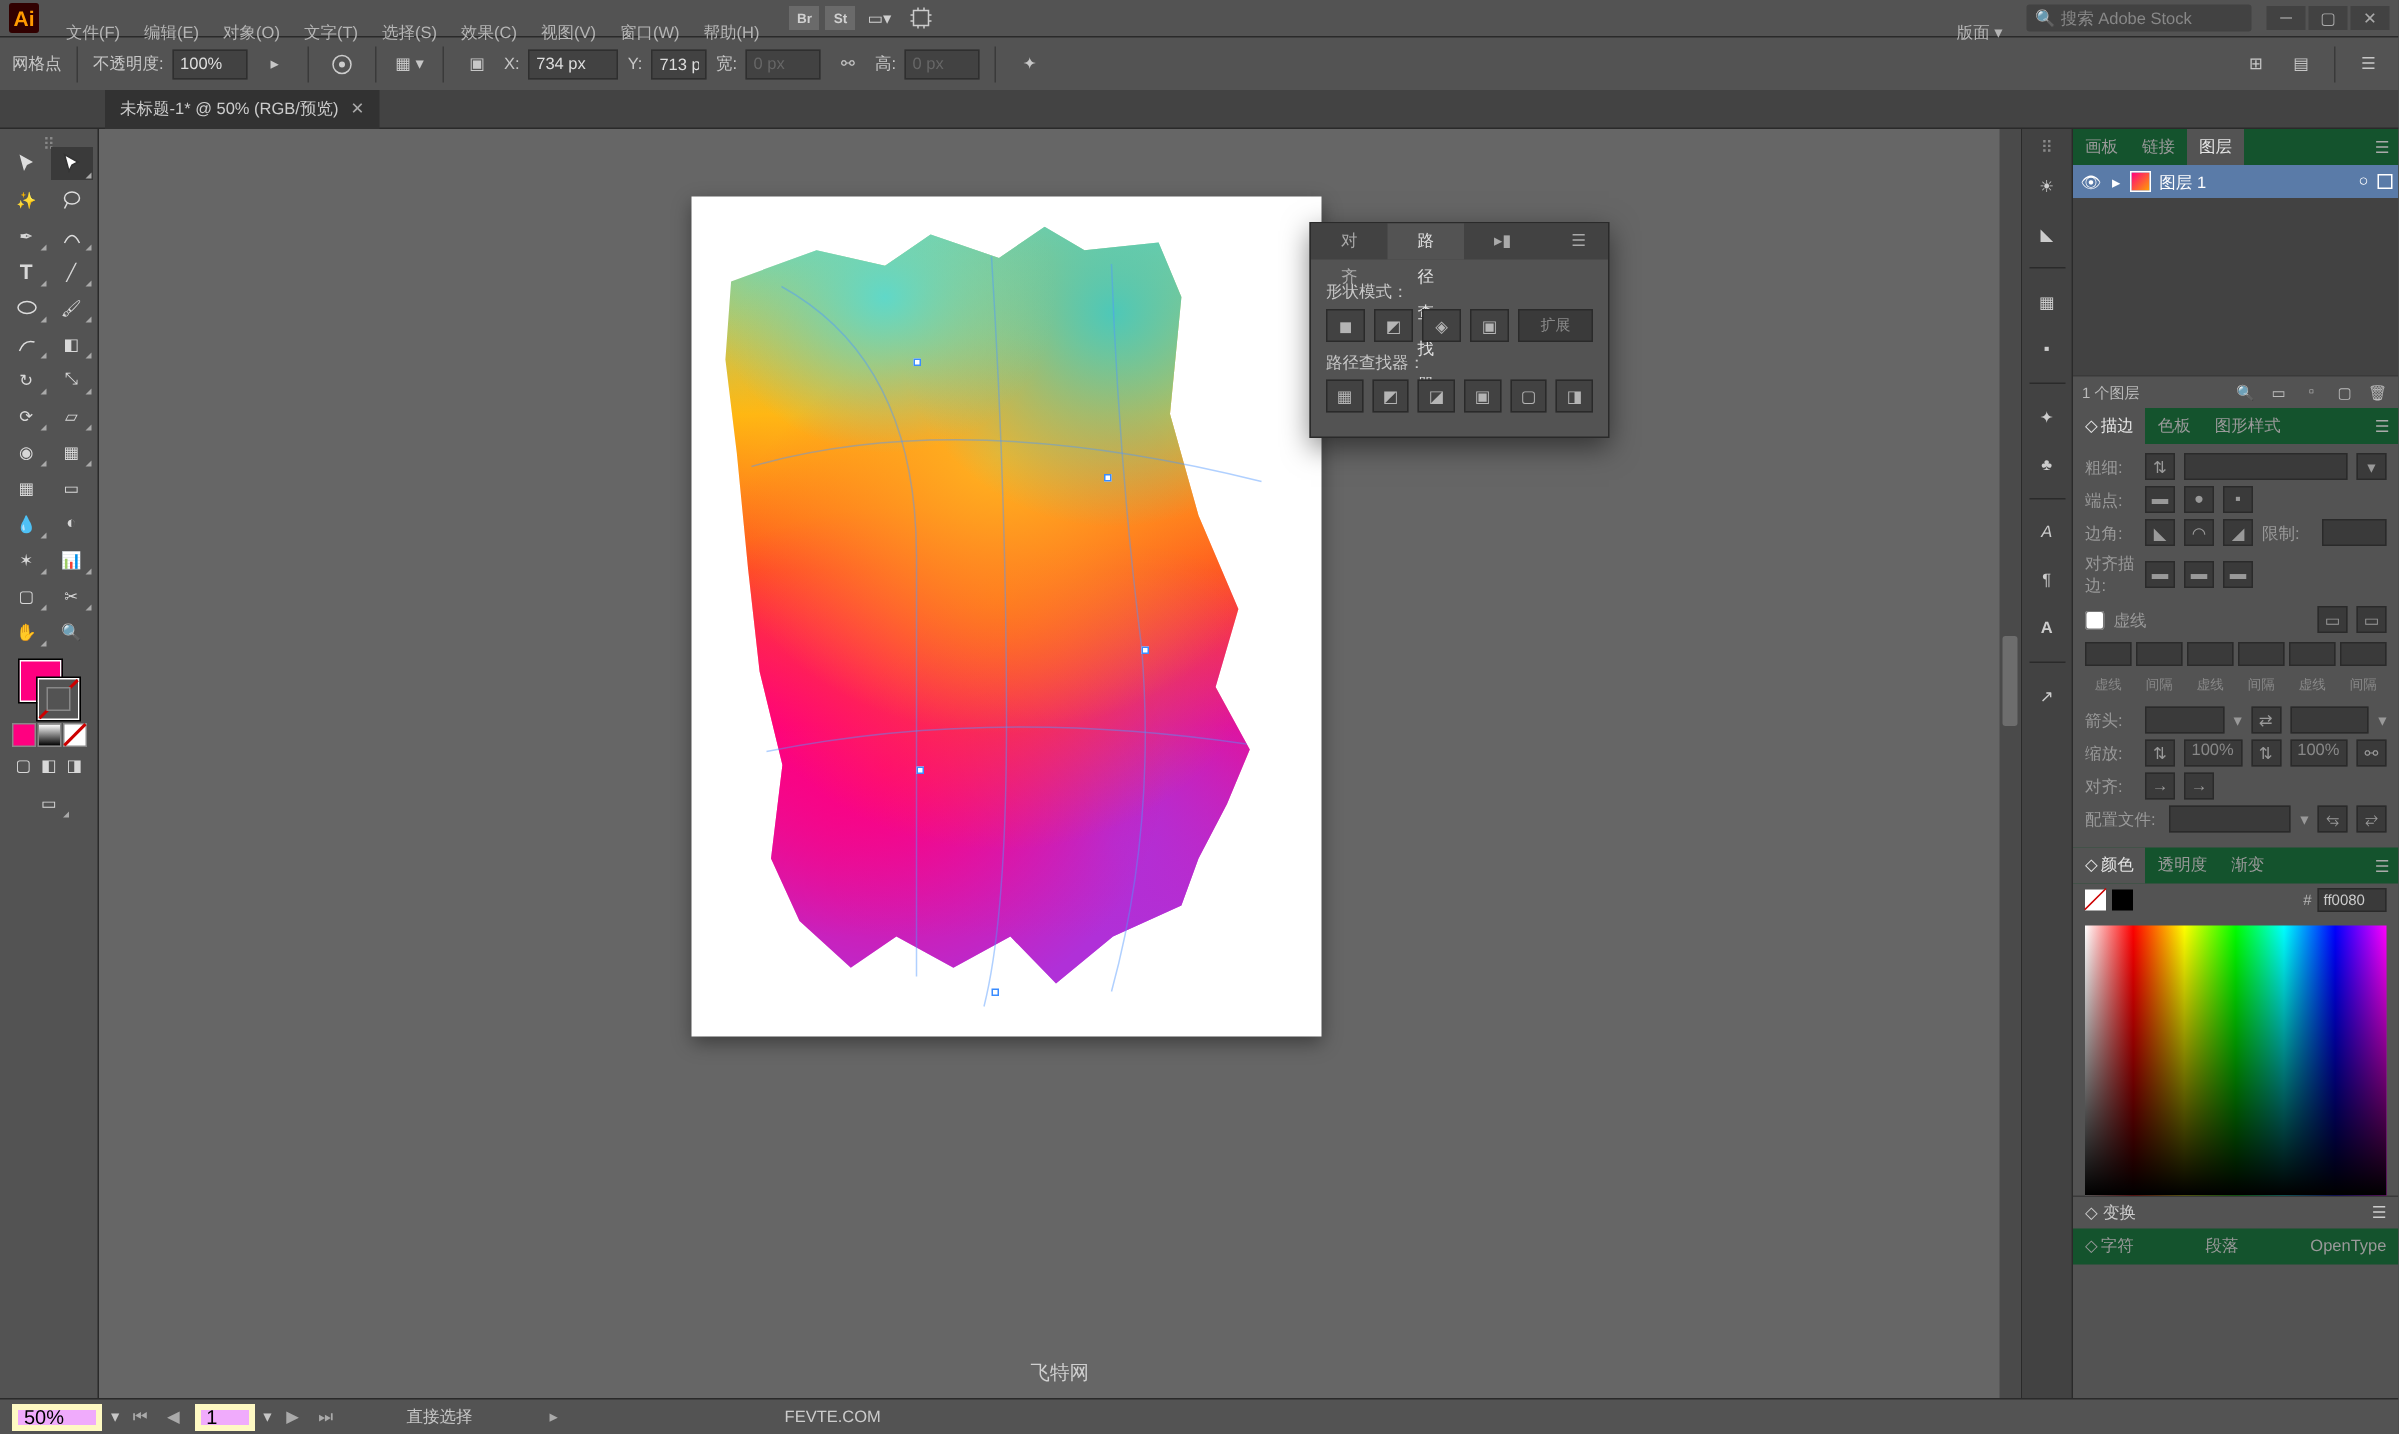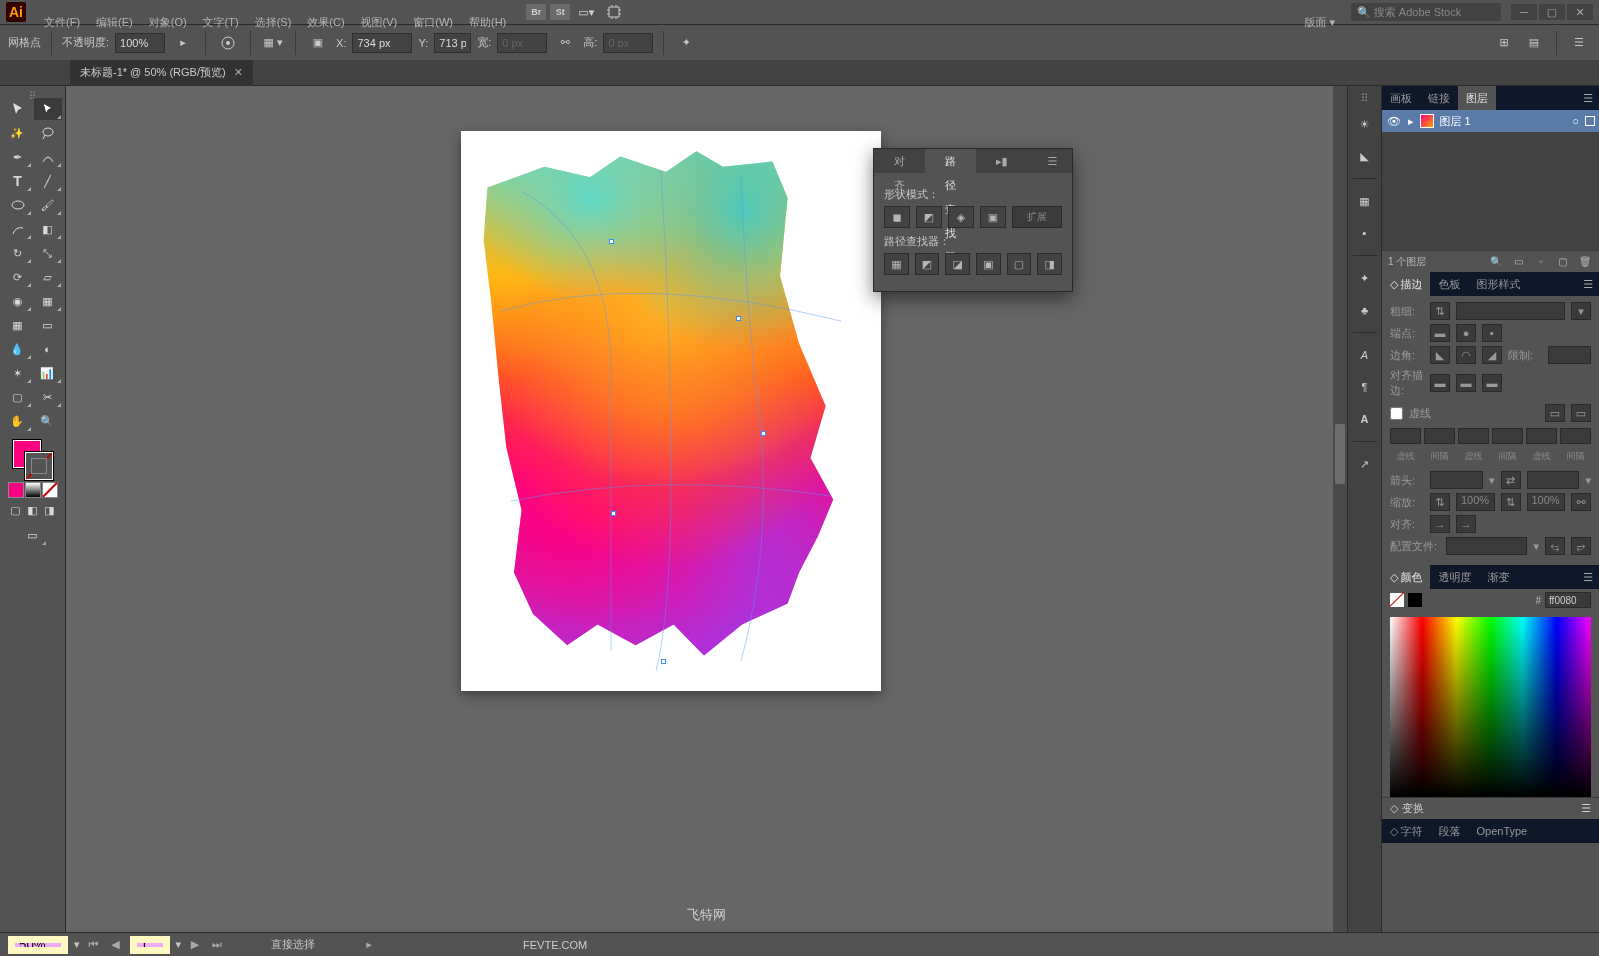--- a/index.html
+++ b/index.html
@@ -73,21 +73,21 @@
 .pf-btn { width:26px; height:22px; background:#424242; border:1px solid #2a2a2a; display:flex;align-items:center;justify-content:center;}
 .pf-expand { width:50px; height:22px; background:#3a3a3a; border:1px solid #2a2a2a; color:#888; font-size:10px; display:flex;align-items:center;justify-content:center;}
 
 
 .dock-strip { width: 34px; background: #424242; display: flex; flex-direction: column; align-items: center; padding-top: 6px; gap: 6px; border-left:1px solid #2a2a2a;}
 .dock-icon { width: 26px; height: 26px; display: flex; align-items: center; justify-content: center; color: #ccc; }
 .dock-sep { width:24px; height:1px; background:#2a2a2a; margin:3px 0;}
 
 
 .panels { width: 218px; background: #535353; border-left: 1px solid #2a2a2a; display: flex; flex-direction: column; overflow:hidden;}
-.panel-tabs { display: flex; height: 24px; background: #0f172a; align-items:center;}
+.panel-tabs { display: flex; height: 24px; background: #14532d; align-items:center;justify-content:space-between;}
 .ptab { padding: 0 8px; line-height: 24px; color: #999; }
 .ptab.active { background: #535353; color: #e5e5e5; }
 .ptab-menu { margin-left:auto; padding:0 6px; color:#aaa;}
 .layer-row { display: flex; align-items: center; height: 22px; background: #5a7ba8; color: #fff; padding: 0 4px; gap: 6px; }
 .layer-sw { width: 14px; height: 14px; background: linear-gradient(135deg,#ff0080,#ffa000); border:1px solid #fff;}
 .layer-eye { width: 16px; text-align: center; }
 .panel-foot { display:flex; align-items:center; height:22px; border-top:1px solid #3a3a3a; padding:0 6px; gap:6px; color:#bbb; font-size:10px;}
 .panel-foot .spacer{flex:1;}
 .pf-ic{width:16px;height:16px;display:flex;align-items:center;justify-content:center;}
 
@@ -106,21 +106,21 @@
 .color-top { display:flex; align-items:center; padding:0 8px; height:22px; gap:4px;}
 .cw { width:14px;height:14px;}
 .hex-field { margin-left:auto; display:flex; align-items:center; gap:4px; font-size:10px;}
 .hex-input { width:46px; height:16px; background:#3a3a3a; border:1px solid #2a2a2a; color:#ccc; padding:0 3px; font-size:10px;}
 
 .collapse-row { height:22px; display:flex; align-items:center; padding:0 8px; border-top:1px solid #3a3a3a; color:#ccc;}
 .collapse-row .arrow{width:12px;}
 
 
 .statusbar { height: 24px; background: #535353; border-top: 1px solid #2a2a2a; display: flex; align-items: center; padding: 0 8px; gap: 6px; color:#c7c7c7;}
-.zoom-sel { background:#f0abfc; border:7px solid #fef9c3; height:18px; width:60px; padding:0 4px;}
+.zoom-sel { background:#f0abfc; border:4px solid #fef9c3; height:18px; width:60px; padding:0 4px;}
 .nav-btn { width:16px; height:16px; display:flex;align-items:center;justify-content:center; color:#aaa;}
 
 svg { display:block; }
 </style>
 </head>
 <body>
 
 <div class="menubar">
   <div class="ai-logo">Ai</div>
   <div class="menu-item">文件(F)</div>

